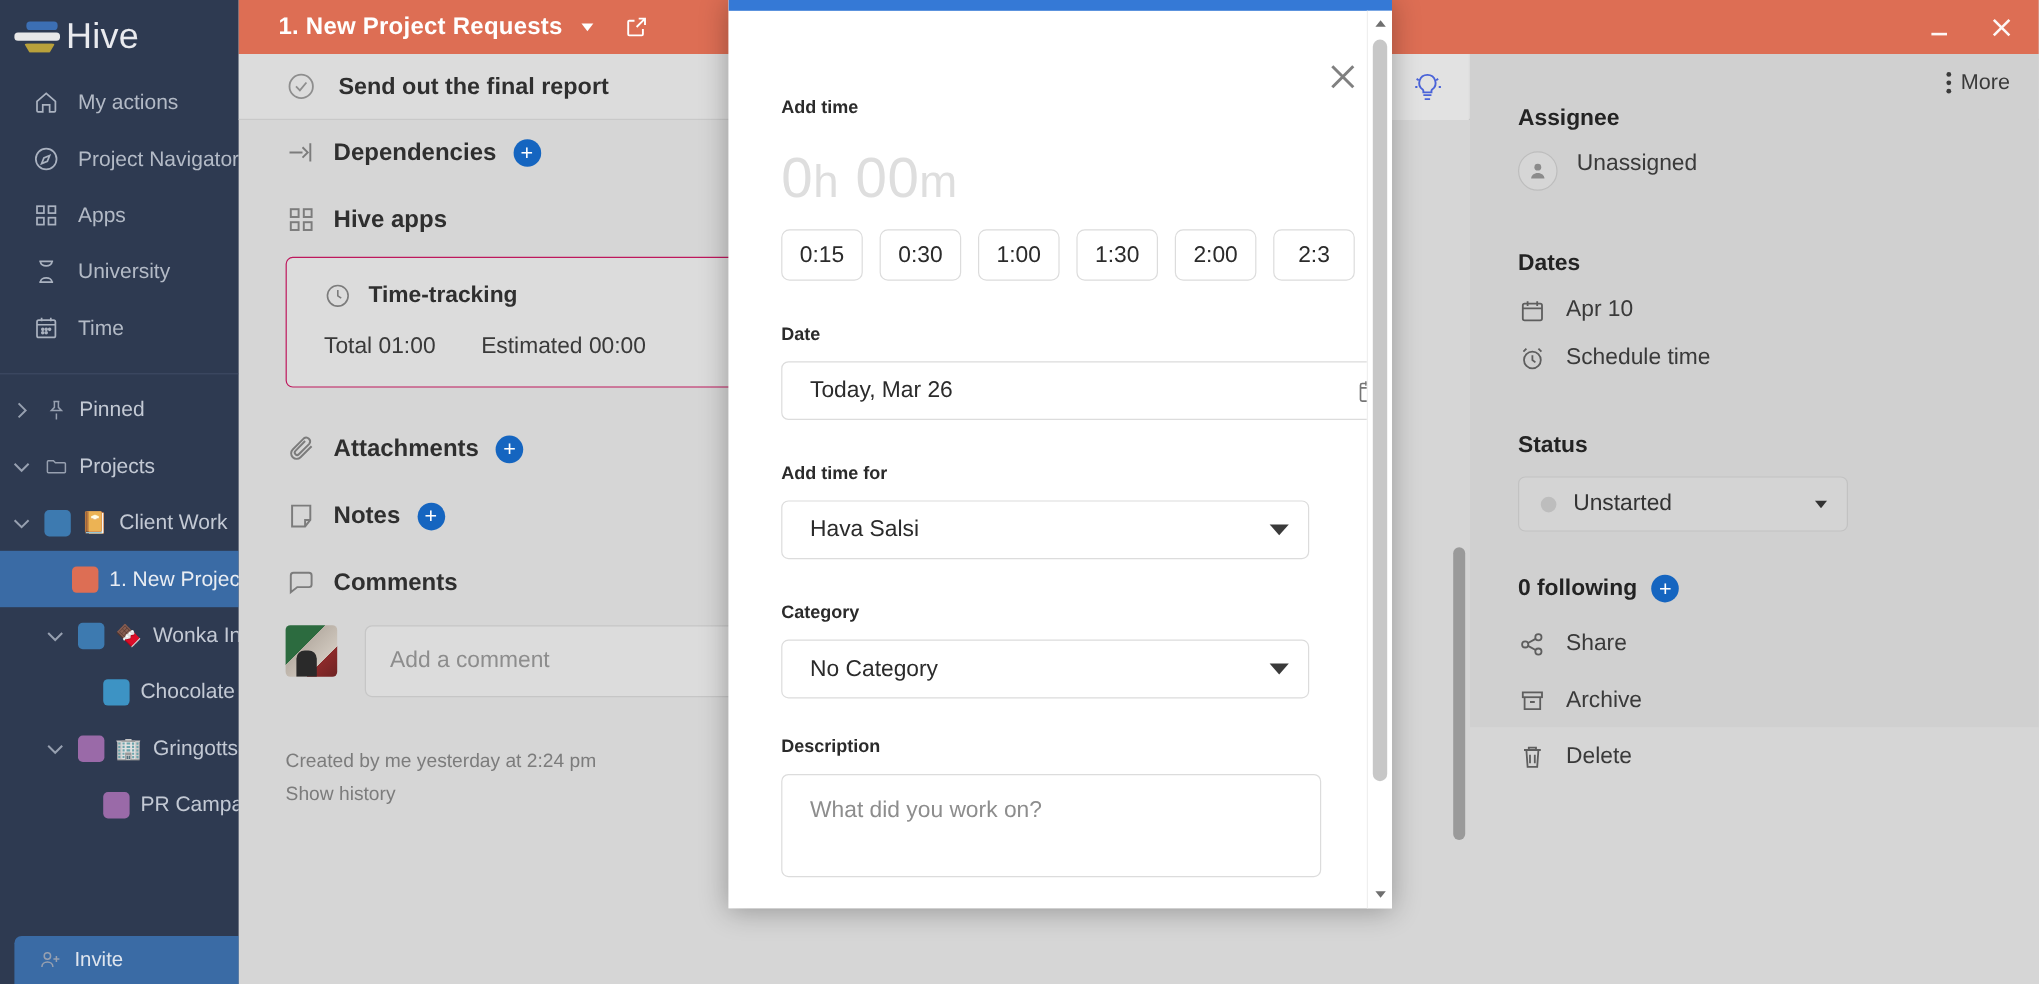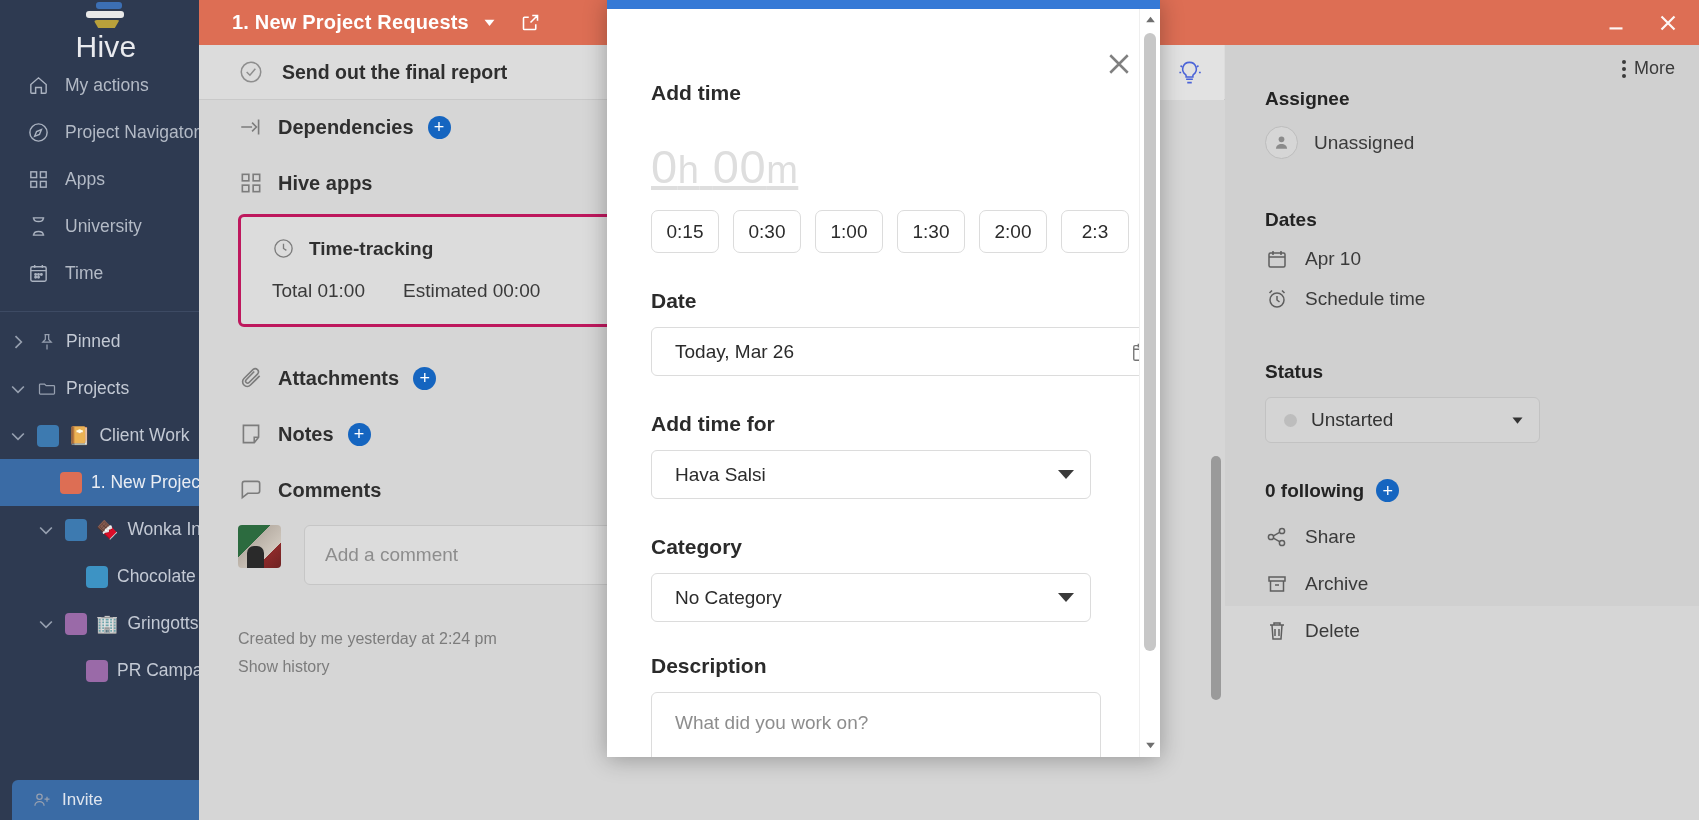--- a/index.html
+++ b/index.html
@@ -14,21 +14,21 @@
   
   .sidebar {
     position: absolute; left: 0; top: 0;
     width: 199px; height: 820px;
     background: #2e3a51;
     color: #c2c8d2;
     overflow: hidden;
   }
   .logo-row {
     display: flex; align-items: center;
-    height: 62px; padding-left: 10px; flex-direction: column;
+    height: 62px; padding-left: 10px;
   }
   .logo-mark { width: 42px; height: 30px; position: relative; flex: 0 0 auto; }
   .logo-mark i { position: absolute; display: block; border-radius: 3px; }
   .lm1 { left: 12px; top: 2px;  width: 26px; height: 7px; background: #3c6fb4; }
   .lm2 { left: 2px;  top: 11px; width: 38px; height: 7px; background: #e8e8e8; }
   .lm3 { left: 10px; top: 20px; width: 26px; height: 8px; background: #b9a13b;
          clip-path: polygon(0 0,100% 0,82% 100%,18% 100%); }
   .logo-text {
     font-size: 30px; color: #e9eaee; margin-left: 3px;
     letter-spacing: .2px; font-weight: 400;
@@ -116,21 +116,21 @@
   .sect-title { font-size: 20px; font-weight: bold; }
   .plus-btn {
     width: 23px; height: 23px; border-radius: 50%;
     background: #1565c0; color: #fff; flex: 0 0 auto;
     display: flex; align-items: center; justify-content: center;
     font-size: 18px; line-height: 1; font-weight: 500;
   }
 
   .hive-card {
     margin: 18px 39px 0 39px;
-    border: 3px solid #be185d; border-radius: 6px;
+    border: 1px solid #be185d; border-radius: 6px;
     background: #dcdcdc;
     padding: 20px 0 22px 0;
     max-width: 640px;
   }
   .card-head {
     display: flex; align-items: center; gap: 14px;
     padding-left: 31px; color: #2f2f2f;
   }
   .card-head .ci { width: 23px; height: 23px; color: #7c7c7c; }
   .card-head .ci svg { display:block;width:23px;height:23px; }
@@ -174,21 +174,21 @@
   }
   .more-row {
     display: flex; align-items: center; gap: 8px;
     justify-content: flex-end; padding-right: 24px; padding-top: 13px;
     color: #3a3a3a; font-size: 18px;
   }
   .dots { display: flex; flex-direction: column; gap: 3px; }
   .dots i { width: 4px; height: 4px; background: #3a3a3a; border-radius: 50%; display: block; }
   .rp-title { font-size: 19px; font-weight: bold; color: #232323; margin-top: 9px; }
   .rp-row {
-    display: flex; align-items: center; gap: 16px;
+    display: flex; align-items: flex-start; gap: 16px;
     margin-top: 16px; color: #3a3a3a; font-size: 19px;
   }
   .rp-icon { width: 24px; height: 24px; color: #5e5e5e; flex:0 0 auto;}
   .rp-icon svg { display: block; width: 24px; height: 24px; }
   .avatar-circle {
     width: 33px; height: 33px; border-radius: 50%;
     border: 1px solid #bdbdbd; background: #d6d6d6;
     display: flex; align-items: center; justify-content: center; flex: 0 0 auto;
   }
   .avatar-circle svg { width: 19px; height: 19px; display:block; color:#8b8b8b; }
@@ -224,24 +224,24 @@
     box-shadow: 0 2px 22px rgba(0,0,0,.30);
     overflow: hidden;
   }
   .modal-accent { height: 9px; background: #3579d6; }
   .modal-body { position: relative; padding: 0 44px; }
   .modal-close {
     position: absolute; right: 26px; top: 40px;
     width: 30px; height: 30px; color: #808080;
   }
   .modal-close svg { display: block; width: 30px; height: 30px; }
-  .m-label { font-size: 21px; font-weight: bold; color: #2b2b2b; }
+  .m-label { font-size: 15px; font-weight: bold; color: #2b2b2b; }
   .add-time-label { padding-top: 72px; }
   .time-display {
-    margin-top: 34px; font-size: 47px; color: #dedede; letter-spacing: 0.5px; text-decoration: underline;
+    margin-top: 22px; font-size: 47px; color: #dedede; letter-spacing: 0.5px;
   }
   .time-display .unit { font-size: 38px; }
   .chips { display: flex; gap: 14px; margin-top: 16px; }
   .chip {
     min-width: 68px; height: 43px; padding: 0 14px;
     border: 1px solid #dcdcdc; border-radius: 7px;
     display: flex; align-items: center; justify-content: center;
     font-size: 19px; color: #2b2b2b; background: #fff; flex: 0 0 auto;
   }
   .field-label { margin-top: 36px; }

